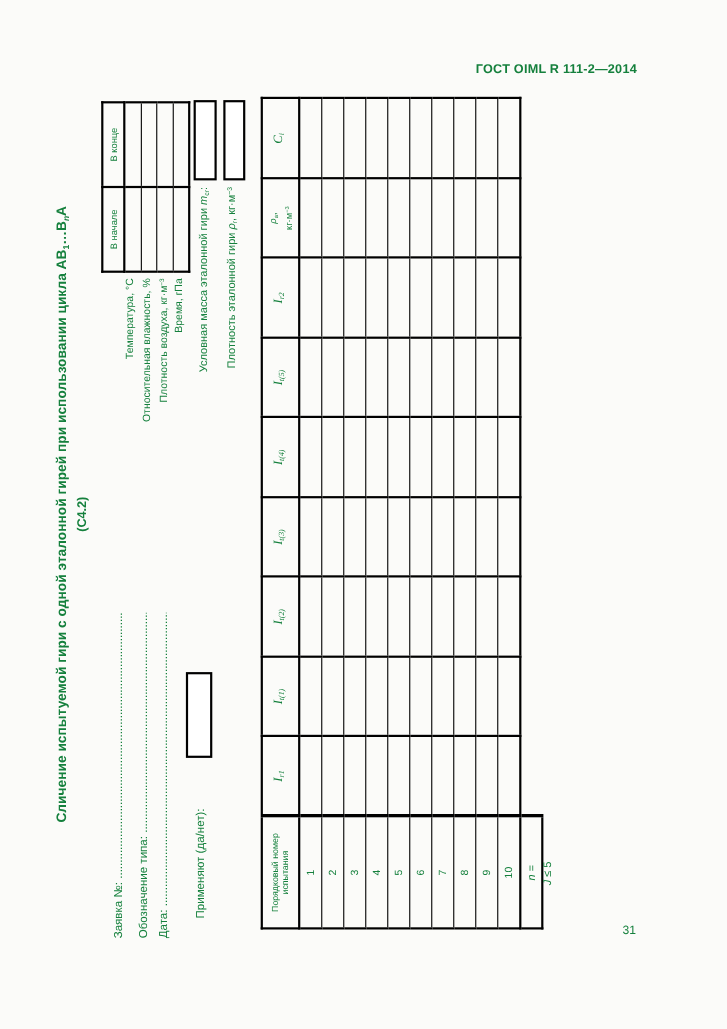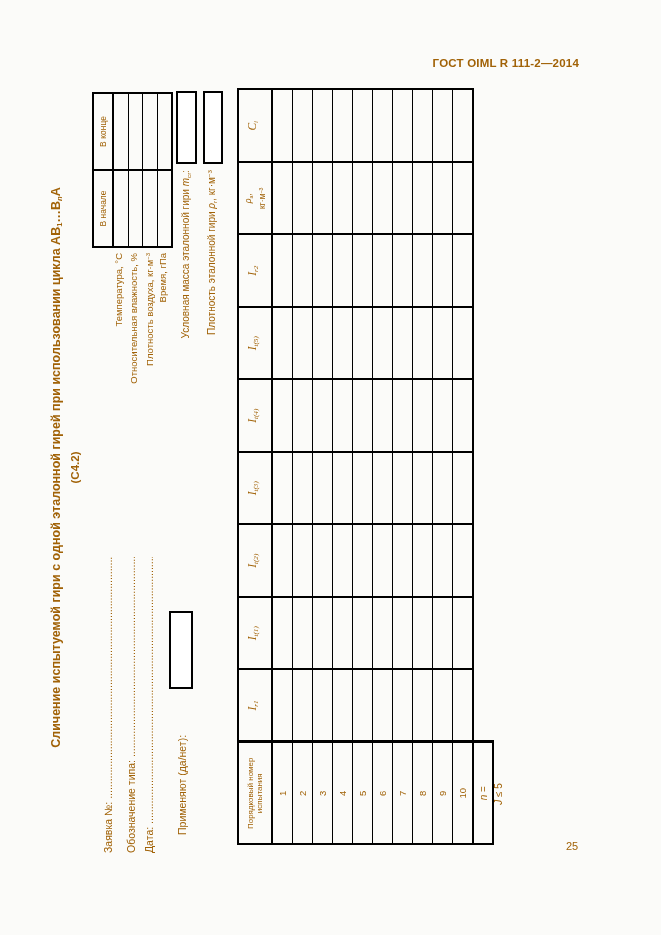--- a/index.html
+++ b/index.html
@@ -1,17 +1,17 @@
 <!DOCTYPE html>
 <html><head>
 <meta charset="utf-8">
 <style>
   html,body{margin:0;padding:0;background:#e9e9e7;}
   .page{position:relative;width:661px;height:935px;background:#fbfbf9;overflow:hidden;
-        font-family:"Liberation Sans","DejaVu Sans",sans-serif;color:#a16207;}
+        font-family:"Liberation Sans","DejaVu Sans",sans-serif;color:#15803d;}
   .doc-header{position:absolute;top:57px;right:82px;font-weight:bold;font-size:11.5px;letter-spacing:.2px;}
   .page-number{position:absolute;top:840px;left:566px;font-size:11px;}
 
   
   .rot{position:absolute;top:0;left:0;width:935px;height:661px;
        transform-origin:0 0;transform:rotate(-90deg) translateX(-935px);}
 
   .form-title{position:absolute;left:90px;top:49px;width:755px;text-align:center;
               font-weight:bold;font-size:12.5px;white-space:nowrap;}
   .form-subtitle{position:absolute;left:90px;top:69px;width:755px;text-align:center;
@@ -272,14 +272,14 @@
       <tr class="nrow">
             <td><i>n</i> =</td>
           </tr>
     </tbody>
       </table>
 
     <div class="note"><i>J</i> ≤ 5</div>
 
   </div>
 
-  <div class="page-number">25</div>
+  <div class="page-number">31</div>
 </div>
 
 </body></html>

